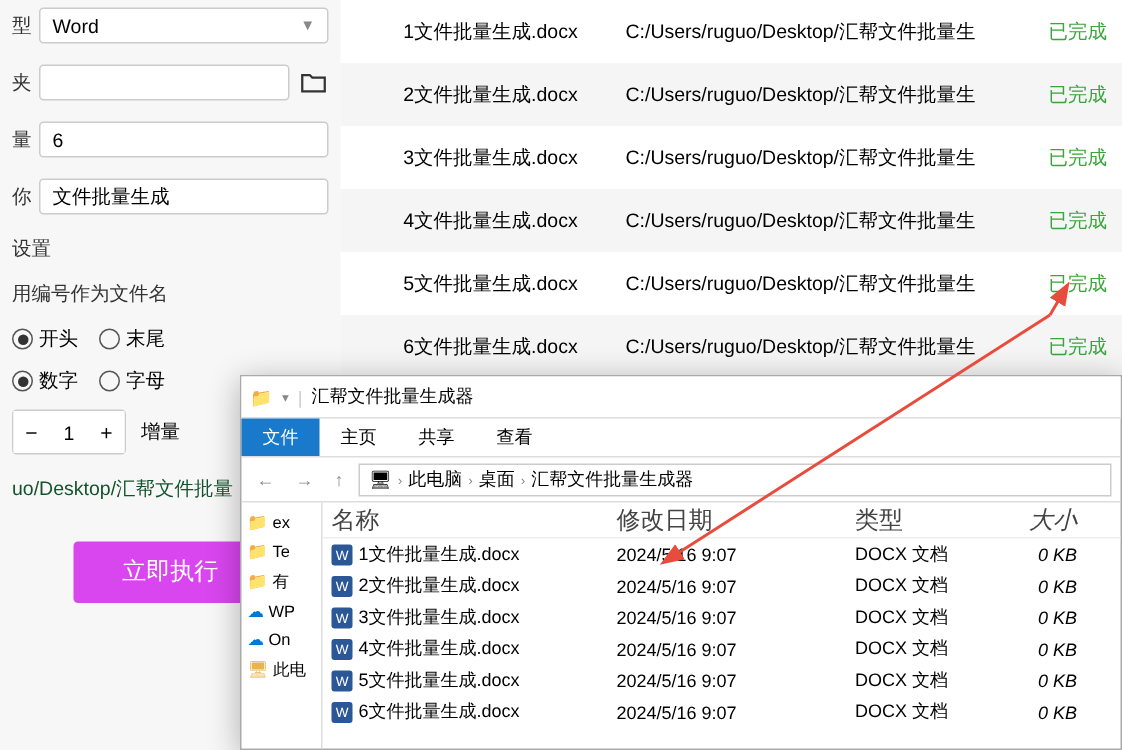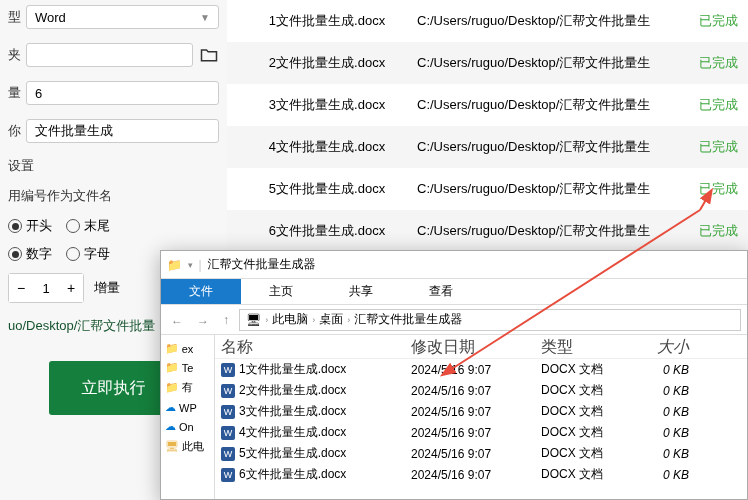--- a/index.html
+++ b/index.html
@@ -15,48 +15,48 @@
 .section-label { margin: 8px 0 12px 0; color: #333; }
 .radio-row { display: flex; align-items: center; gap: 14px; margin-bottom: 10px; }
 .radio { display: flex; align-items: center; gap: 4px; }
 .radio-circle { width: 14px; height: 14px; border: 1.5px solid #555; border-radius: 50%; display: inline-flex; align-items: center; justify-content: center; }
 .radio-circle.checked::after { content: ""; width: 7px; height: 7px; background: #333; border-radius: 50%; }
 .stepper-row { display: flex; align-items: center; gap: 10px; margin-bottom: 14px; }
 .stepper { display: flex; align-items: center; border: 1px solid #ccc; border-radius: 3px; background: #fff; }
 .stepper button { width: 24px; height: 28px; border: none; background: #fff; cursor: pointer; font-size: 14px; }
 .stepper span { width: 26px; text-align: center; }
 .path-display { font-size: 13px; color: #14532d; margin-bottom: 26px; white-space: nowrap; overflow: hidden; }
-.execute-btn { width: 130px; height: 54px; background: #15803d; color: #fff; border: none; border-radius: 3px; font-size: 16px; margin: 0 auto; display: block; }
+.execute-btn { width: 130px; height: 41px; background: #d946ef; color: #fff; border: none; border-radius: 3px; font-size: 16px; margin: 0 auto; display: block; }
 
 .result-panel { position: absolute; left: 227px; top: 0; right: 0; }
 .result-row { display: flex; align-items: center; height: 42px; padding: 0 10px; font-size: 13px; }
 .result-row:nth-child(even) { background: #f5f5f5; }
 .result-row .fname { width: 180px; text-align: center; }
 .result-row .fpath { flex: 1; white-space: nowrap; overflow: hidden; }
 .result-row .status { color: #3aa53a; width: 50px; text-align: right; }
 
 .explorer { position: absolute; left: 160px; top: 250px; width: 588px; height: 250px; background: #fff; border: 1px solid #aaa; box-shadow: 0 4px 20px rgba(0,0,0,.3); }
 .exp-titlebar { height: 28px; display: flex; align-items: center; padding: 0 6px; font-size: 12px; gap: 6px; background: #fff; border-bottom: 1px solid #ddd; }
 .exp-titlebar .foldericon { color: #e8b44c; }
 .exp-menubar { display: flex; align-items: stretch; height: 26px; font-size: 12px; border-bottom: 1px solid #ddd; }
-.exp-menubar .tab { padding: 0 28px; display: flex; align-items: center; }
+.exp-menubar .tab { padding: 0 14px; display: flex; align-items: center; }
 .exp-menubar .tab.active { background: #1979ca; color: #fff; }
 .exp-nav { height: 30px; display: flex; align-items: center; padding: 0 6px; gap: 6px; border-bottom: 1px solid #ddd; font-size: 12px; }
 .nav-arrow { color: #888; padding: 0 4px; }
 .breadcrumb { flex: 1; border: 1px solid #ccc; height: 22px; display: flex; align-items: center; padding: 0 6px; gap: 4px; }
 .breadcrumb .sep { color: #888; font-size: 9px; }
 .exp-body { display: flex; height: calc(100% - 84px); }
 .exp-sidebar { width: 54px; border-right: 1px solid #ddd; padding: 4px 2px; font-size: 11px; overflow: hidden; }
 .exp-sidebar div { padding: 3px 2px; display: flex; align-items: center; gap: 3px; white-space: nowrap; }
 .exp-files { flex: 1; }
 .exp-header { display: flex; font-size: 16px; color: #444; border-bottom: 1px solid #eee; height: 24px; align-items: flex-end; }
 .exp-header div, .file-row div { padding: 0 6px; }
 .col-name { width: 190px; }
 .col-date { width: 130px; }
-.col-type { width: 100px; }
+.col-type { width: 100px; margin-left: 29px; }
 .col-size { width: 60px; text-align: right; font-style: italic; }
 .file-row { display: flex; font-size: 12px; height: 21px; align-items: center; }
 .file-row .col-name { display: flex; align-items: center; gap: 4px; }
 .docx-icon { width: 14px; height: 14px; background: #2b5797; color: #fff; font-size: 9px; display: inline-flex; align-items: center; justify-content: center; border-radius: 2px; }
 .folder-mini { color: #e8b44c; }
 .cloud-icon { color: #0078d4; }
 
 .arrow-svg { position: absolute; pointer-events: none; z-index: 100; }
 </style>
 </head>

